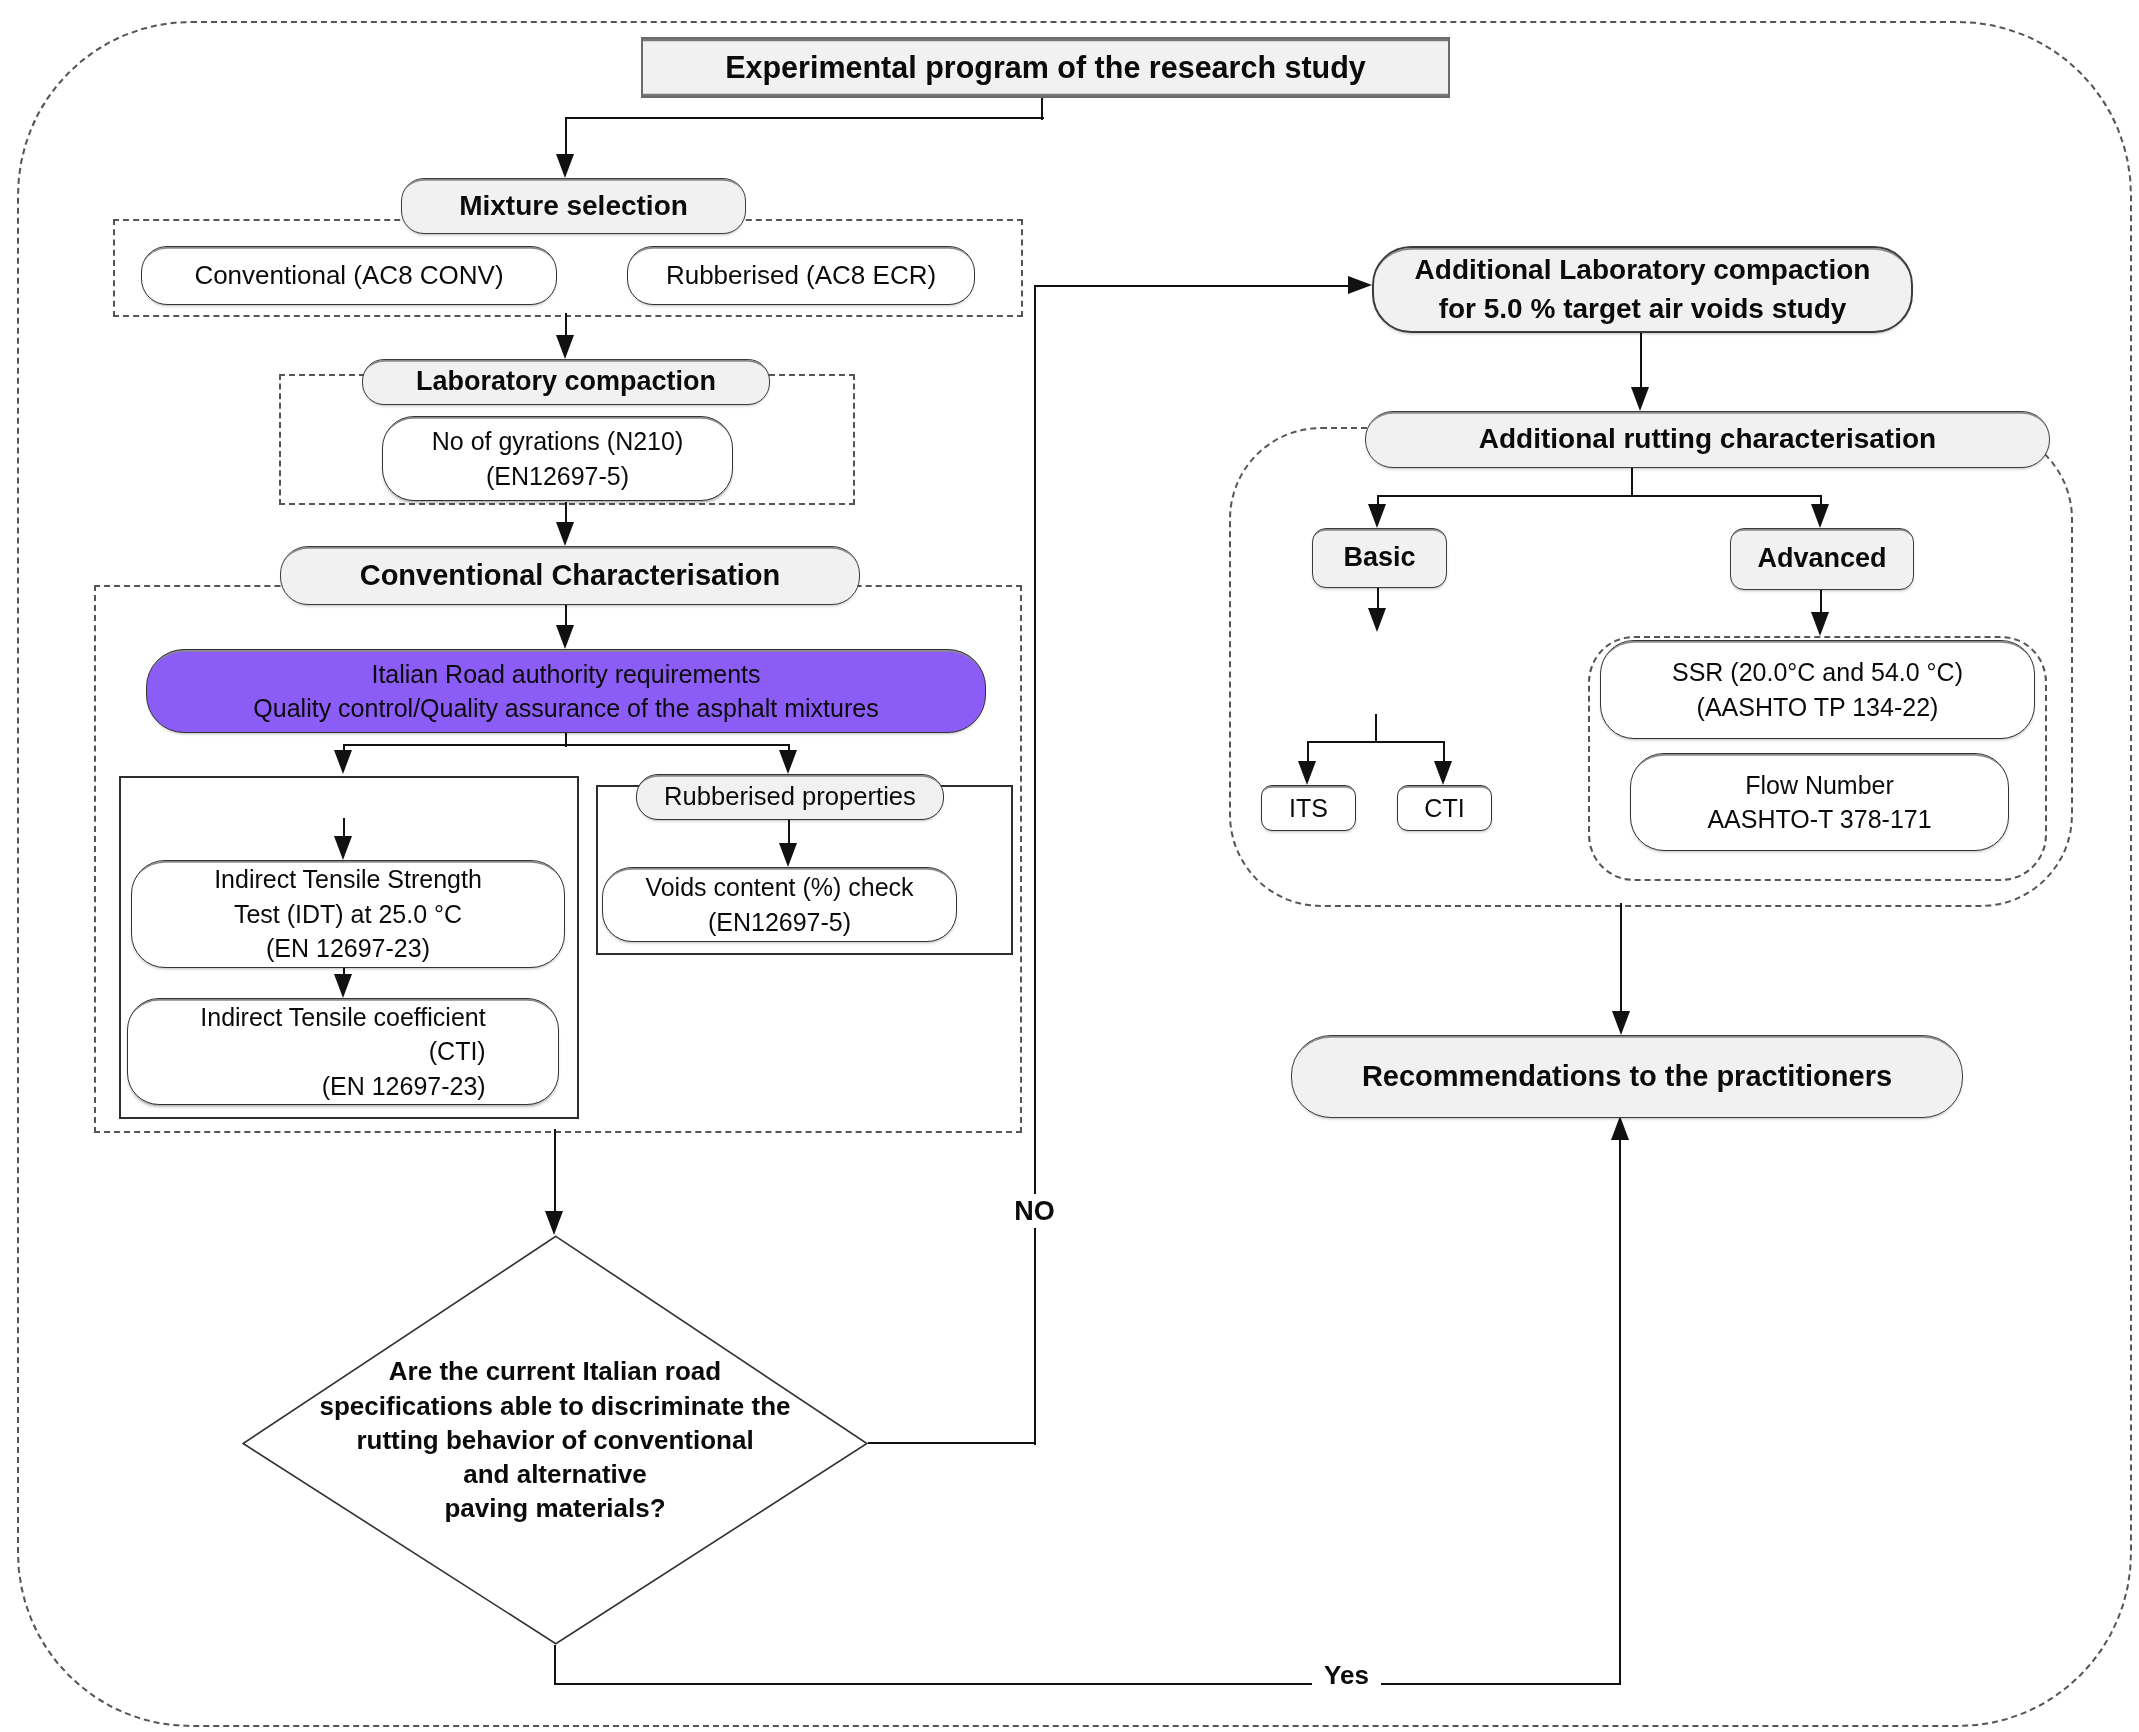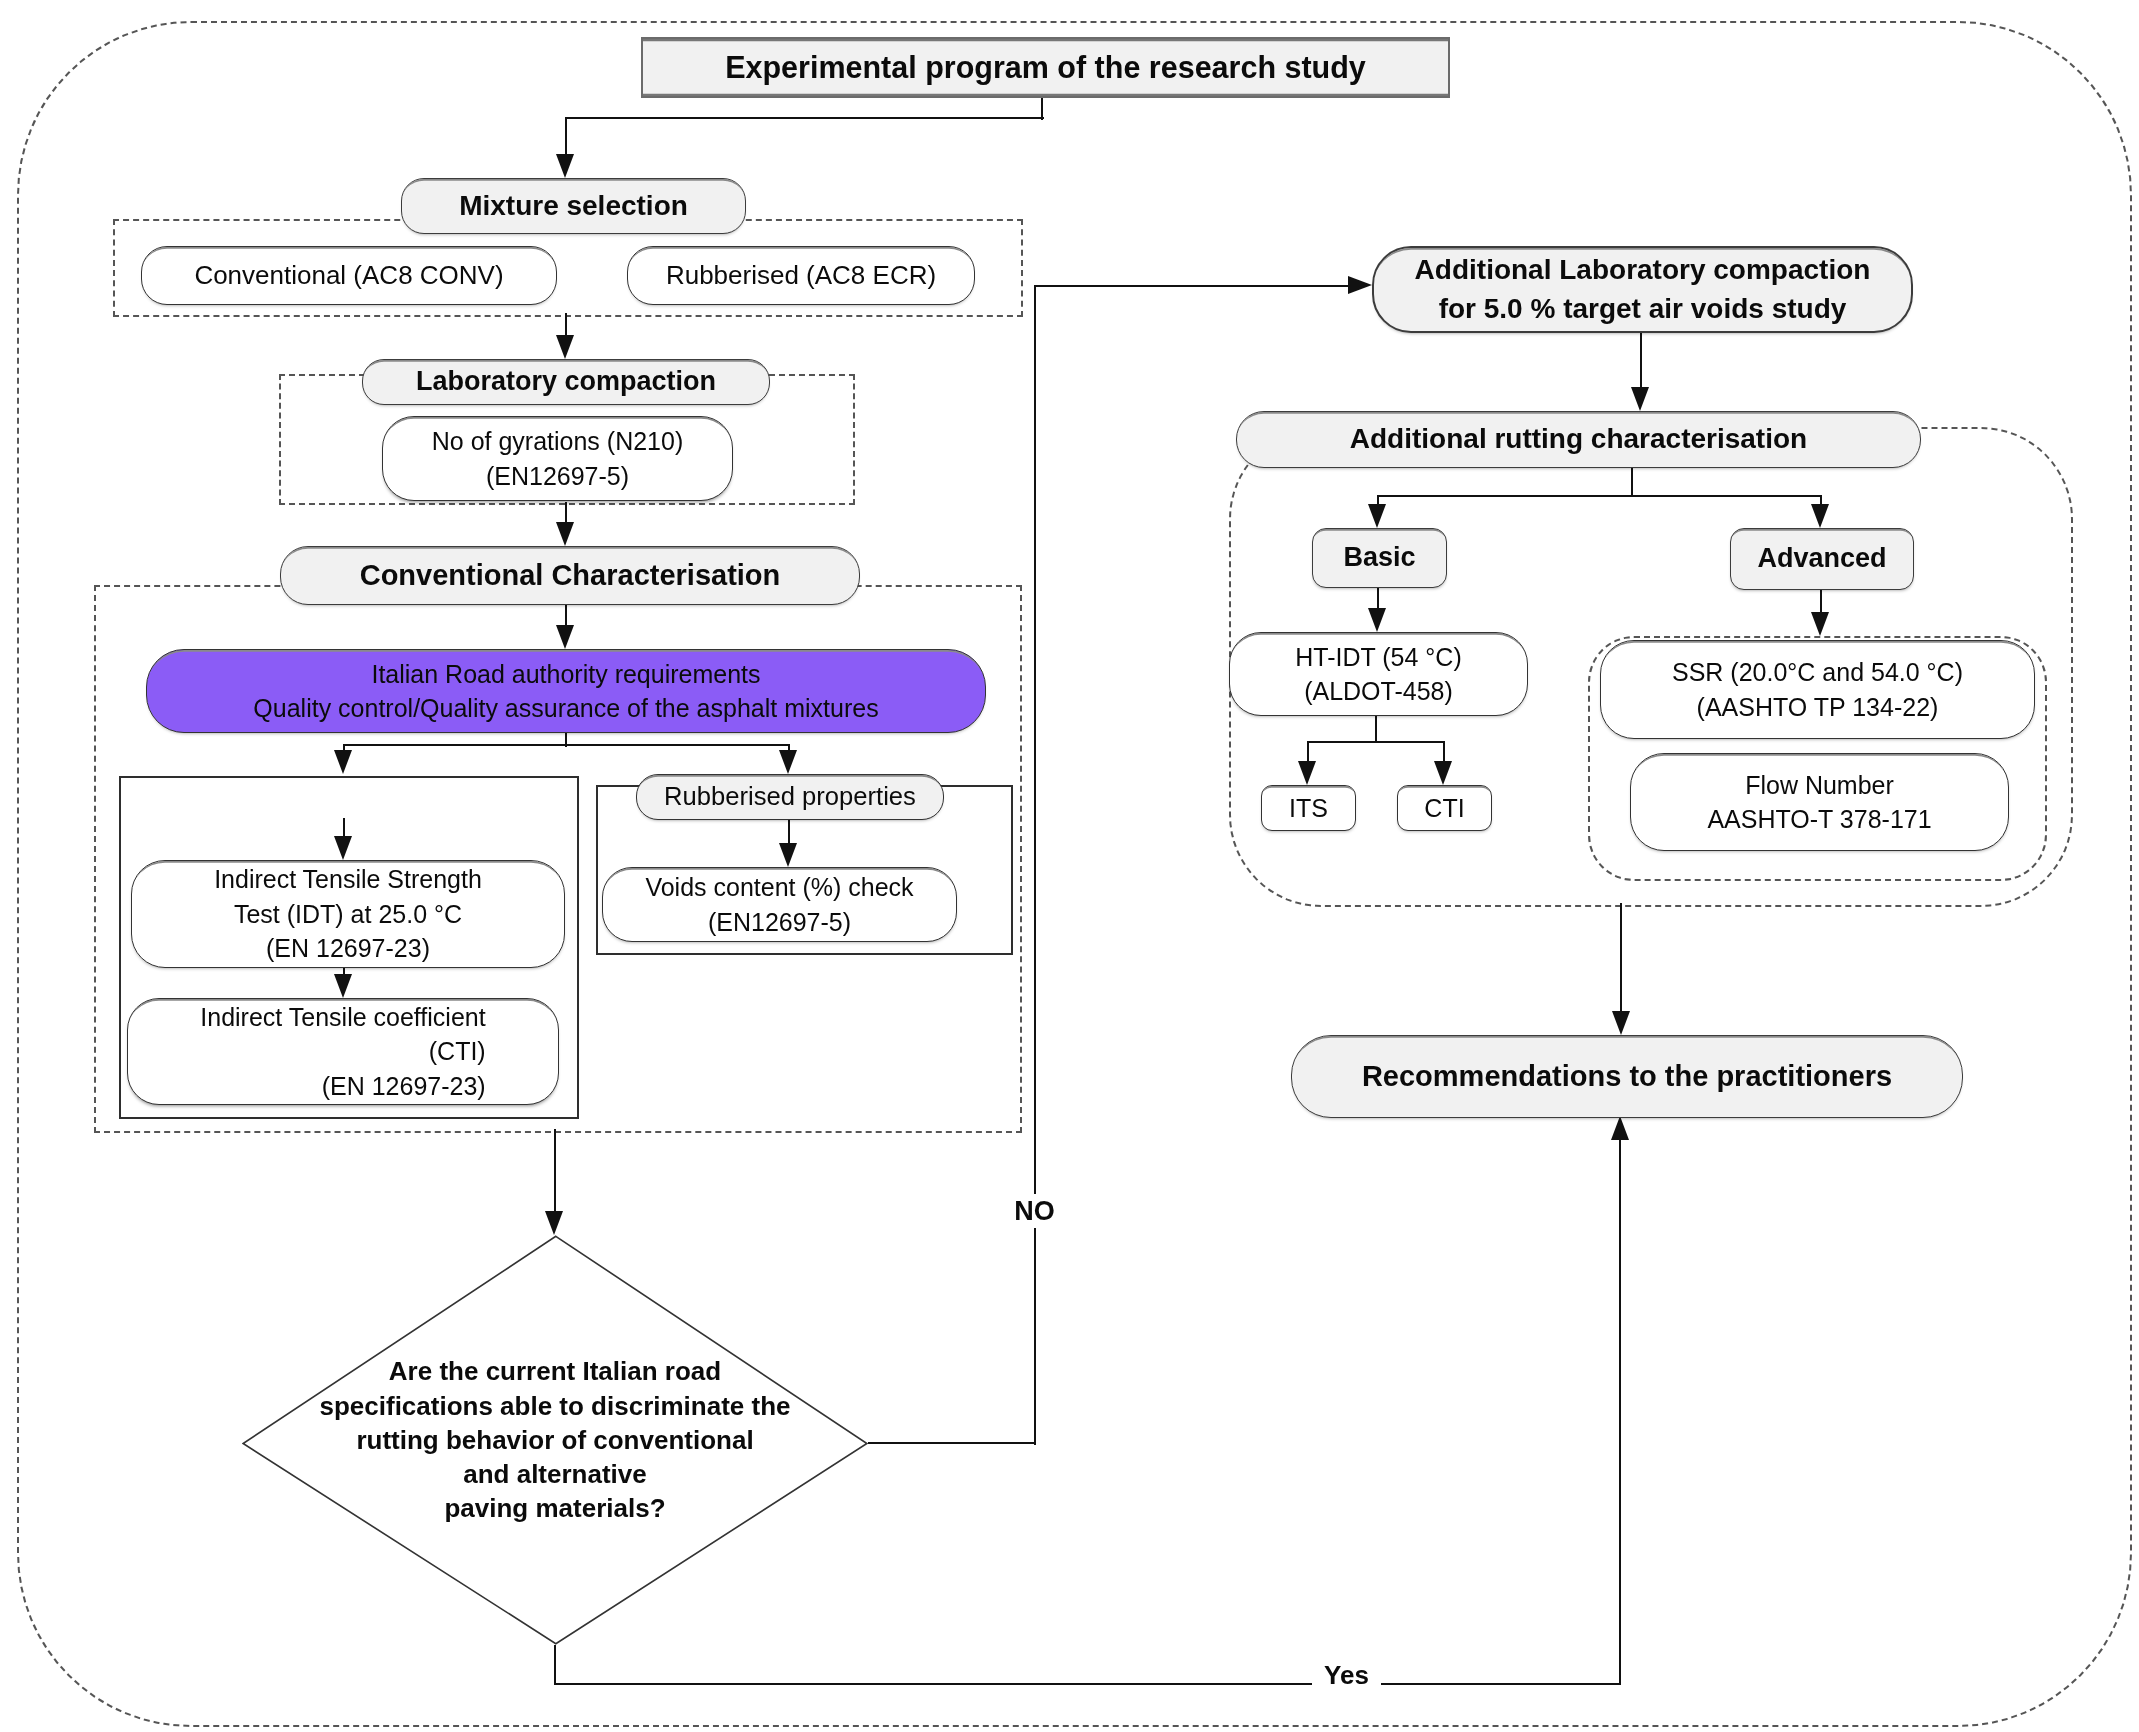--- a/index.html
+++ b/index.html
@@ -126,27 +126,25 @@
 specifications able to discriminate the
 rutting behavior of conventional
 and alternative
 paving materials?</div>
 
   <div class="edge-label" style="left:1002px;top:1194px;width:65px;height:34px;">NO</div>
   <div class="edge-label" style="left:1312px;top:1658px;width:69px;height:34px;font-size:26px;">Yes</div>
 
   <div class="node hdr" style="left:1372px;top:246px;width:537px;height:83px;border-radius:39px;font-size:28px;border-width:2.7px;">Additional Laboratory compaction
 for 5.0 % target air voids study</div>
-  <div class="node hdr" style="left:1236px;top:411px;width:683px;height:55px;border-radius:28px;font-size:28px;">Additional rutting characterisation</div>
+  <div class="node hdr" style="left:1365px;top:411px;width:683px;height:55px;border-radius:28px;font-size:28px;">Additional rutting characterisation</div>
 
   <div class="node hdr" style="left:1312px;top:528px;width:133px;height:58px;border-radius:14px;font-size:27px;">Basic</div>
   <div class="node hdr" style="left:1730px;top:528px;width:182px;height:60px;border-radius:14px;font-size:27px;">Advanced</div>
 
-  <div class="node" style="left:1229px;top:632px;width:297px;height:82px;border-radius:32px;">HT-IDT (54 °C)
-(ALDOT-458)</div>
   <div class="node" style="left:1261px;top:785px;width:93px;height:44px;border-radius:11px;">ITS</div>
   <div class="node" style="left:1397px;top:785px;width:93px;height:44px;border-radius:11px;">CTI</div>
 
   <div class="node" style="left:1600px;top:640px;width:433px;height:97px;border-radius:34px;">SSR (20.0°C and 54.0 °C)
 (AASHTO TP 134-22)</div>
   <div class="node" style="left:1630px;top:753px;width:377px;height:96px;border-radius:34px;">Flow Number
 AASHTO-T 378-171</div>
 
   <div class="node hdr" style="left:1291px;top:1035px;width:670px;height:81px;border-radius:40px;font-size:29px;">Recommendations to the practitioners</div>
 

